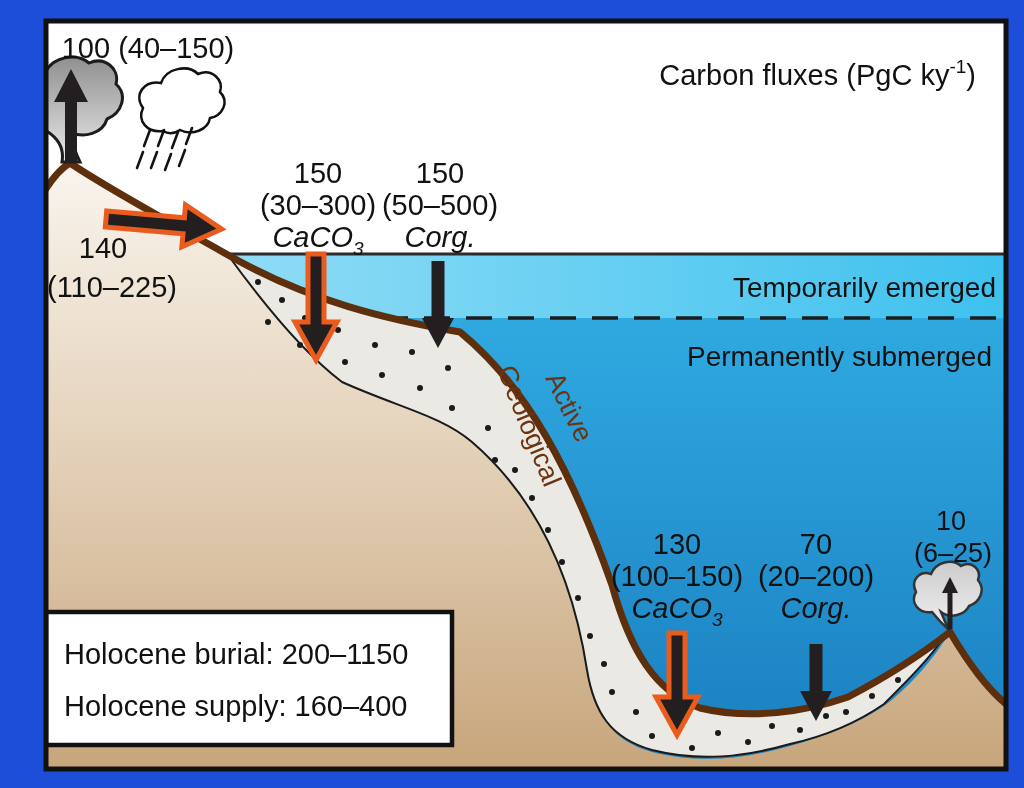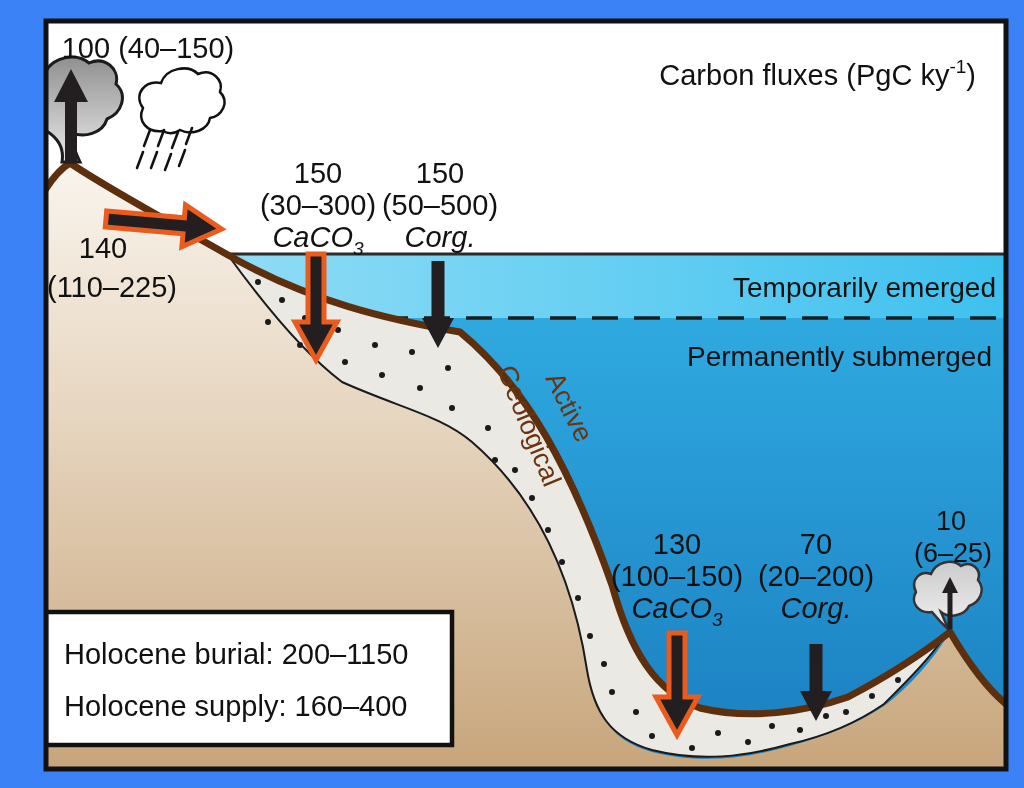--- a/index.html
+++ b/index.html
@@ -1,16 +1,16 @@
 <!DOCTYPE html>
 <html><head>
 <meta charset="utf-8">
 <style>
   html,body{margin:0;padding:0;background:#ffffff;}
-  .stage{width:1024px;height:788px;position:relative;background:#3b82f6;}
+  .stage{width:1024px;height:788px;position:relative;background:#1d4ed8;}
   svg{display:block;}
   text{font-family:"Liberation Sans","DejaVu Sans",sans-serif;fill:#111;}
   .lbl{font-size:29px;}
   .lbl-sm{font-size:27px;}
   .zone-lbl{font-size:28px;}
   .mid{text-anchor:middle;}
   .end{text-anchor:end;}
   .formula{font-style:italic;font-size:29px;}
   .sub{font-size:19px;}
   .sup{font-size:19px;}

